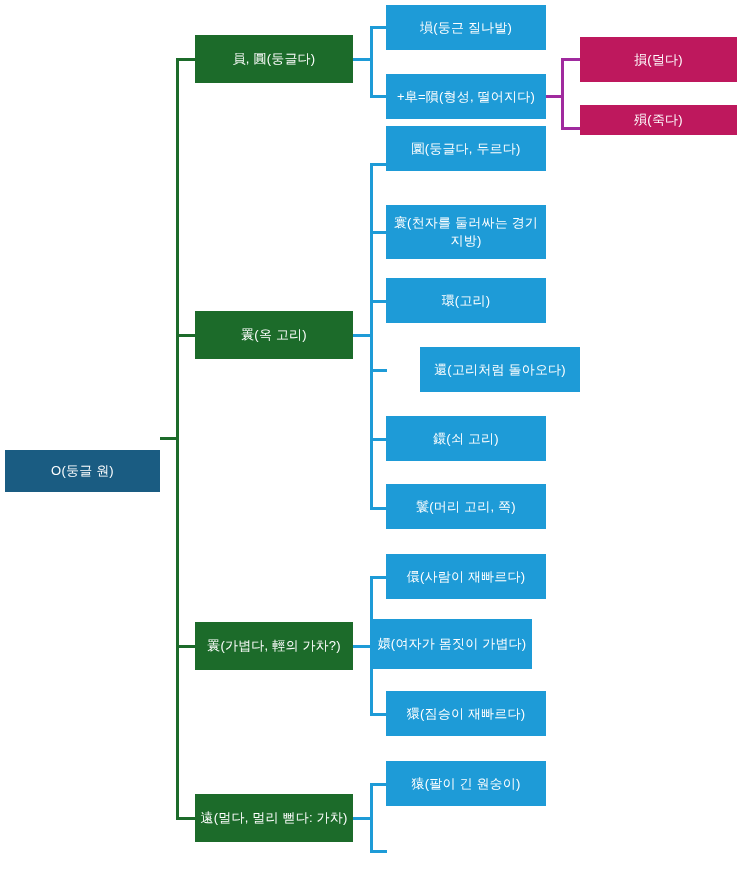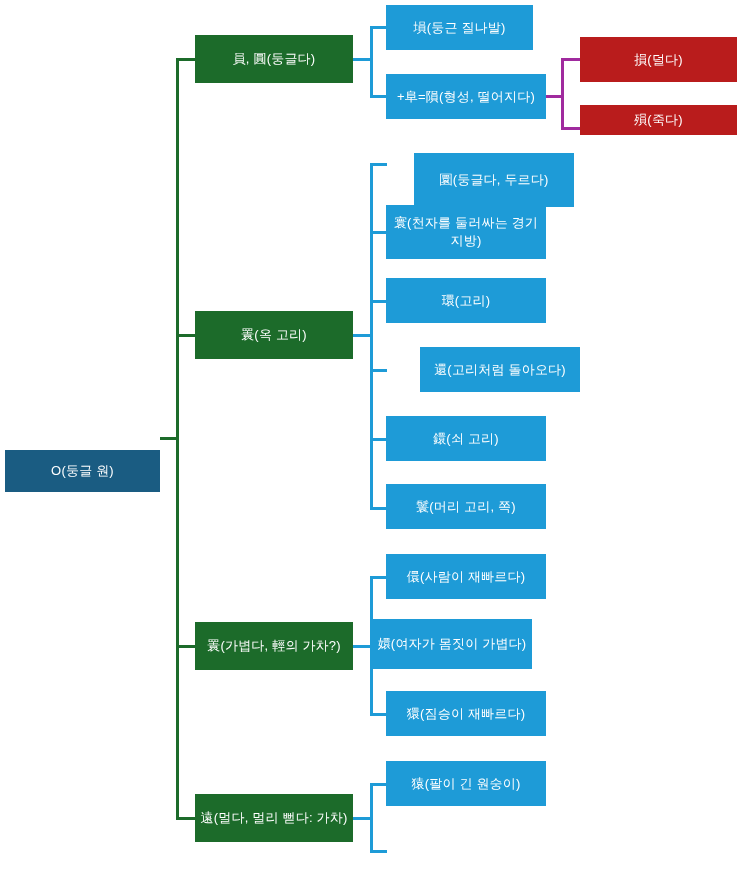--- a/index.html
+++ b/index.html
@@ -26,21 +26,21 @@
     font-size: 13px;
     line-height: 18px;
     letter-spacing: 0.2px;
     padding: 2px 4px;
     white-space: nowrap;
   }
   .node.wrap { white-space: normal; }
   .node-root  { background: #1a5c82; margin-top: 32px; }
   .node-l1    { background: #1c6b2a; }
   .node-l2    { background: #1e9bd7; }
-  .node-l3    { background: #b91c1c; }
+  .node-l3    { background: #be185d; }
 
   .conn {
     position: absolute;
     background: #1c6b2a;
   }
   .conn-blue { background: #1e9bd7; }
   .conn-mag  { background: #a02a9e; }
 </style>
 </head>
 <body>
@@ -88,29 +88,29 @@
   <div class="node node-root" style="left:5px; top:418px; width:155px; height:42px;">O(둥글 원)</div>
 
   <div class="node node-l1" style="left:195px; top:311px; width:158px; height:48px;">瞏(옥 고리)</div>
 
   <div class="node node-l1" style="left:195px; top:35px; width:158px; height:48px;">員, 圓(둥글다)</div>
 
   <div class="node node-l1" style="left:195px; top:622px; width:158px; height:48px;">瞏(가볍다, 輕의 가차?)</div>
 
   <div class="node node-l1" style="left:195px; top:794px; width:158px; height:48px;">遠(멀다, 멀리 뻗다: 가차)</div>
 
-  <div class="node node-l2" style="left:386px; top:5px; width:147px; height:45px;">塤(둥근 질나발)</div>
+  <div class="node node-l2" style="left:386px; top:5px; width:160px; height:45px;">塤(둥근 질나발)</div>
 
   <div class="node node-l2" style="left:386px; top:74px; width:160px; height:45px;">+阜=隕(형성, 떨어지다)</div>
 
   <div class="node node-l3" style="left:580px; top:37px; width:157px; height:45px;">損(덜다)</div>
 
   <div class="node node-l3" style="left:580px; top:105px; width:157px; height:30px;">殞(죽다)</div>
 
-  <div class="node node-l2" style="left:386px; top:153px; width:160px; height:54px;margin-left:28px;">圜(둥글다, 두르다)</div>
+  <div class="node node-l2" style="left:386px; top:126px; width:160px; height:45px;">圜(둥글다, 두르다)</div>
 
   <div class="node node-l2 wrap" style="left:386px; top:205px; width:160px; height:54px;">寰(천자를 둘러싸는 경기 지방)</div>
 
   <div class="node node-l2" style="left:386px; top:278px; width:160px; height:45px;">環(고리)</div>
 
   <div class="node node-l2" style="left:386px; top:347px; width:160px; height:45px;margin-left:34px;">還(고리처럼 돌아오다)</div>
 
   <div class="node node-l2" style="left:386px; top:416px; width:160px; height:45px;">鐶(쇠 고리)</div>
 
   <div class="node node-l2" style="left:386px; top:484px; width:160px; height:45px;">鬟(머리 고리, 쪽)</div>

